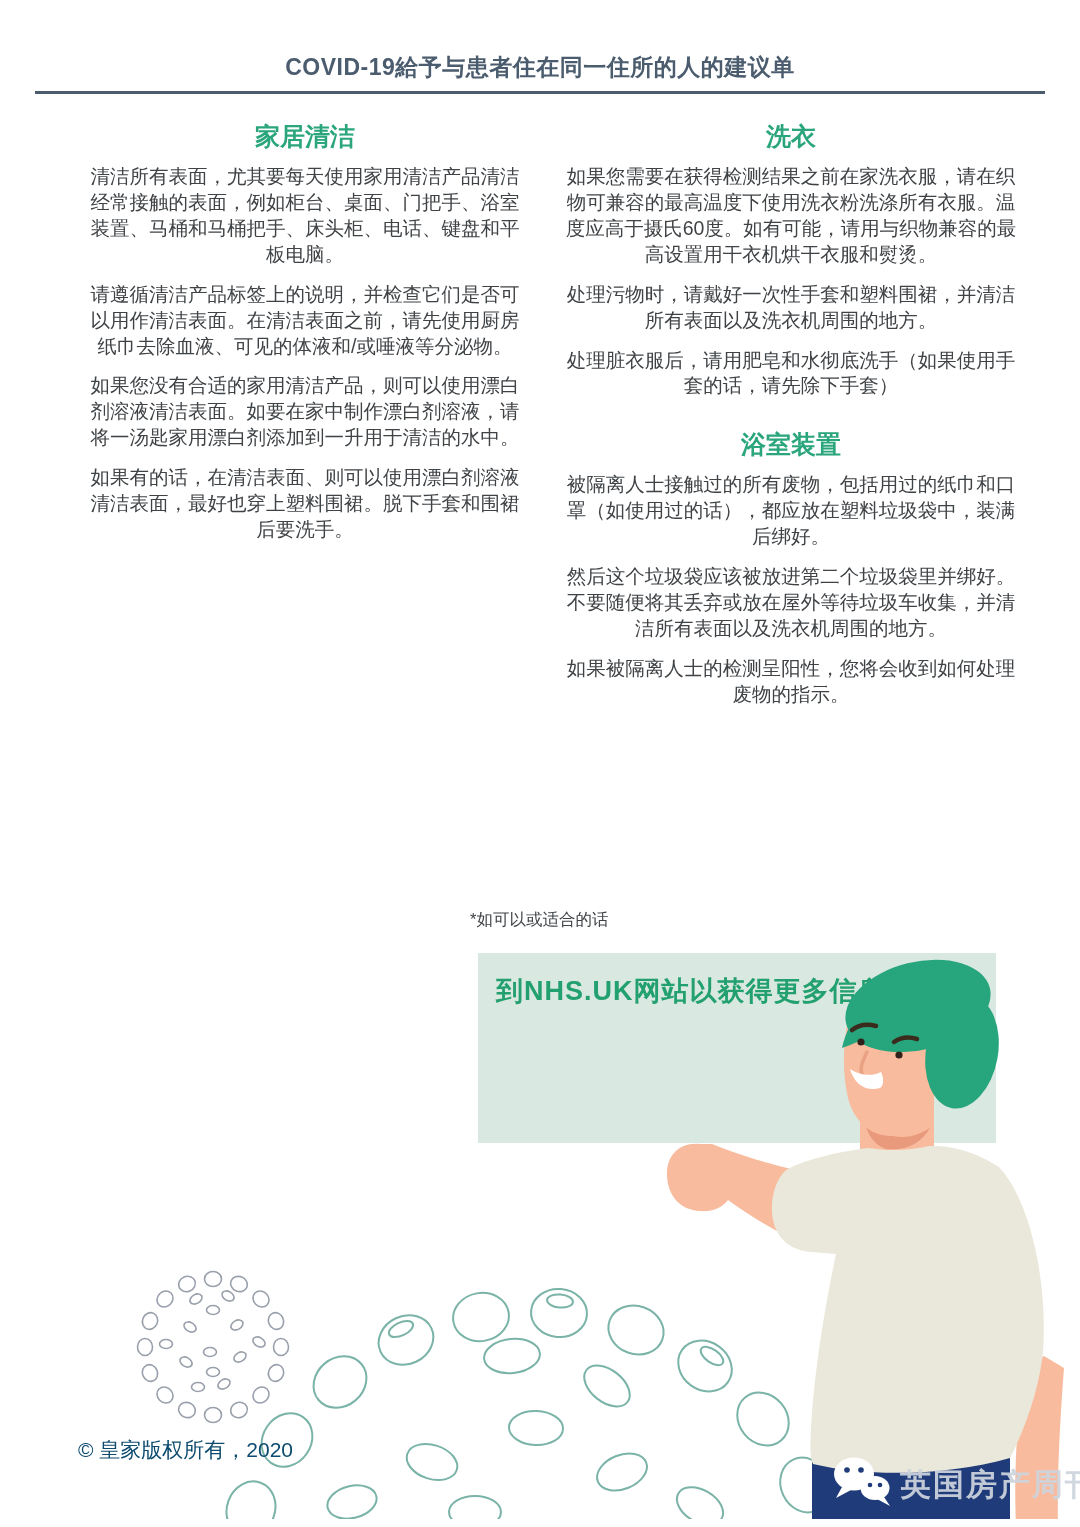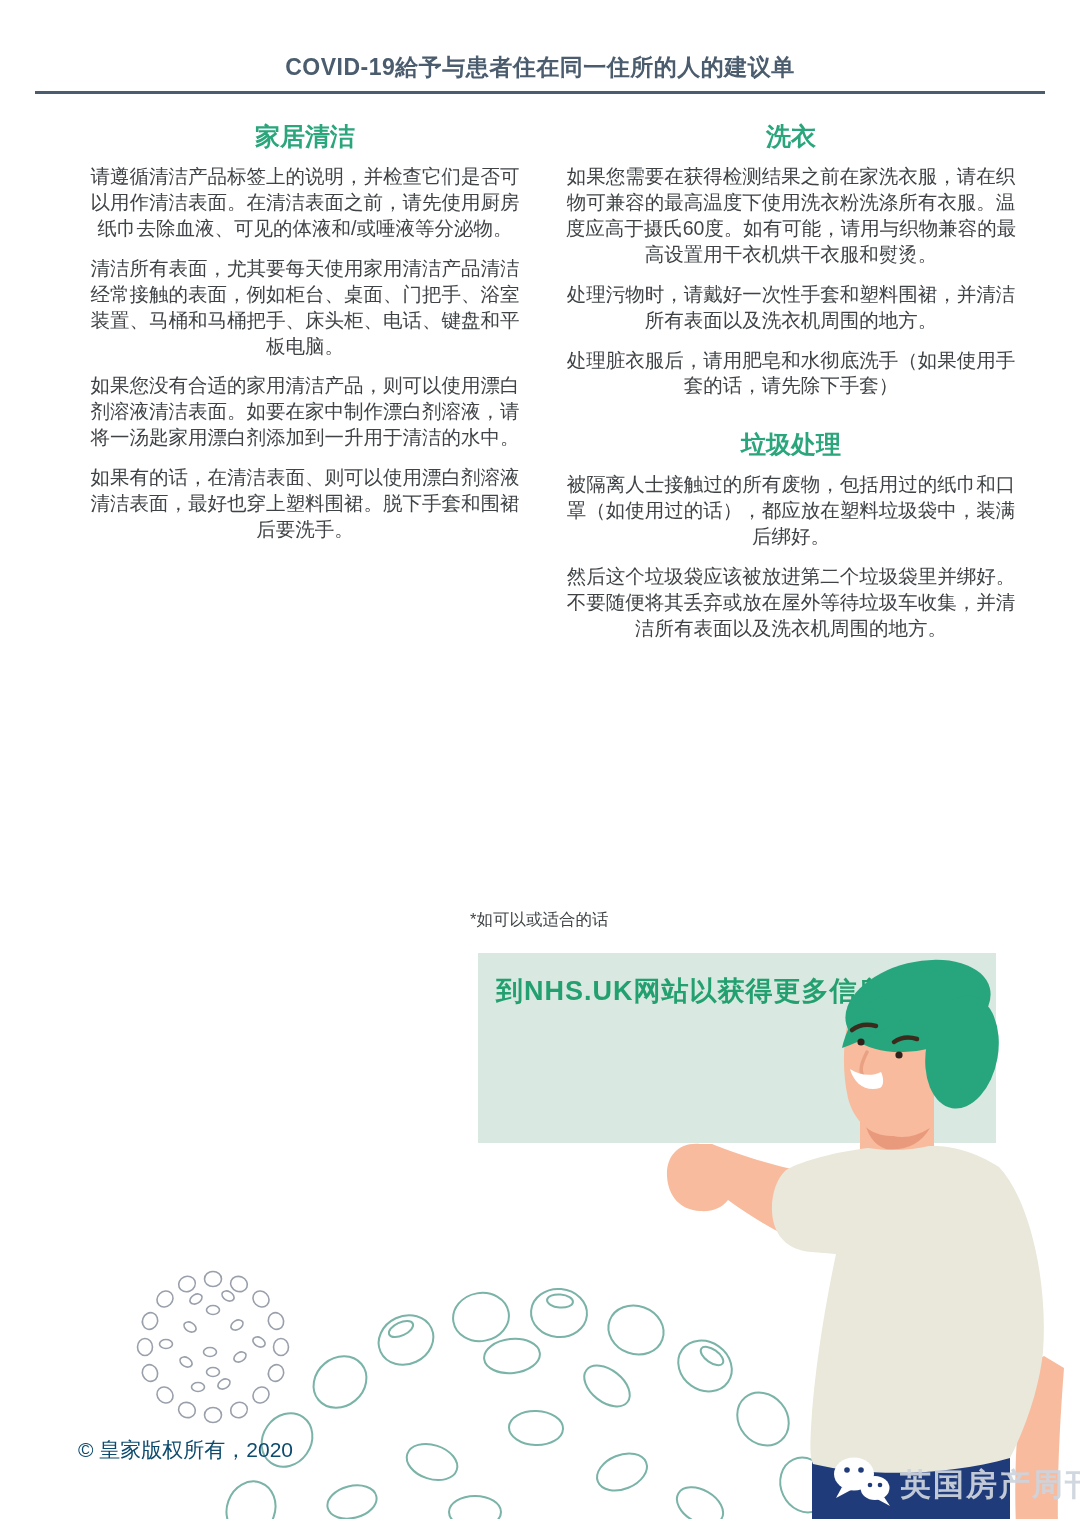--- a/index.html
+++ b/index.html
@@ -52,38 +52,39 @@
 <body>
 
 <div class="page">
 
   <div class="doc-title">COVID-19給予与患者住在同一住所的人的建议单</div>
   <div class="title-rule"></div>
 
   <div class="col col-left">
     <div class="section">
       <h2 class="sec">家居清洁</h2>
+      <p class="body">清洁所有表面，尤其要每天使用家用清洁产品清洁经常接触的表面，例如柜台、桌面、门把手、浴室装置、马桶和马桶把手、床头柜、电话、键盘和平板电脑。</p>
       <p class="body">请遵循清洁产品标签上的说明，并检查它们是否可以用作清洁表面。在清洁表面之前，请先使用厨房纸巾去除血液、可见的体液和/或唾液等分泌物。</p>
-      <p class="body">清洁所有表面，尤其要每天使用家用清洁产品清洁经常接触的表面，例如柜台、桌面、门把手、浴室装置、马桶和马桶把手、床头柜、电话、键盘和平板电脑。</p>
       <p class="body">如果您没有合适的家用清洁产品，则可以使用漂白剂溶液清洁表面。如要在家中制作漂白剂溶液，请将一汤匙家用漂白剂添加到一升用于清洁的水中。</p>
       <p class="body">如果有的话，在清洁表面、则可以使用漂白剂溶液清洁表面，最好也穿上塑料围裙。脱下手套和围裙后要洗手。</p>
     </div>
   </div>
 
   <div class="col col-right">
     <div class="section">
       <h2 class="sec">洗衣</h2>
       <p class="body">如果您需要在获得检测结果之前在家洗衣服，请在织物可兼容的最高温度下使用洗衣粉洗涤所有衣服。温度应高于摄氏60度。如有可能，请用与织物兼容的最高设置用干衣机烘干衣服和熨烫。</p>
       <p class="body">处理污物时，请戴好一次性手套和塑料围裙，并清洁所有表面以及洗衣机周围的地方。</p>
       <p class="body">处理脏衣服后，请用肥皂和水彻底洗手（如果使用手套的话，请先除下手套）</p>
     </div>
     <div class="section">
-      <h2 class="sec">垃圾处理</h2>
+      <h2 class="sec">浴室装置</h2>
       <p class="body">被隔离人士接触过的所有废物，包括用过的纸巾和口罩（如使用过的话），都应放在塑料垃圾袋中，装满后绑好。</p>
       <p class="body">然后这个垃圾袋应该被放进第二个垃圾袋里并绑好。不要随便将其丢弃或放在屋外等待垃圾车收集，并清洁所有表面以及洗衣机周围的地方。</p>
+      <p class="body">如果被隔离人士的检测呈阳性，您将会收到如何处理废物的指示。</p>
     </div>
   </div>
 
   <div class="footnote">*如可以或适合的话</div>
 
   <div class="banner">
     <span class="banner-text">到NHS.UK网站以获得更多信息</span>
   </div>
 
   <svg class="decor virus-svg" viewBox="0 1230 1080 297">

